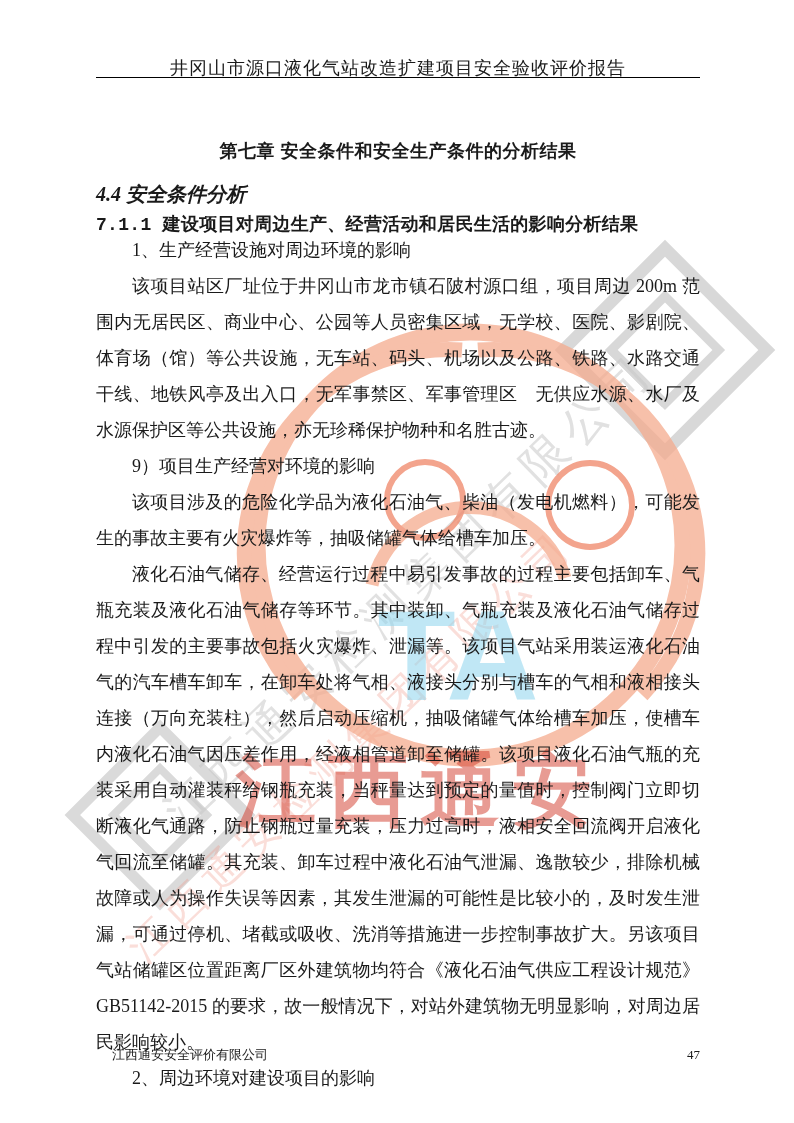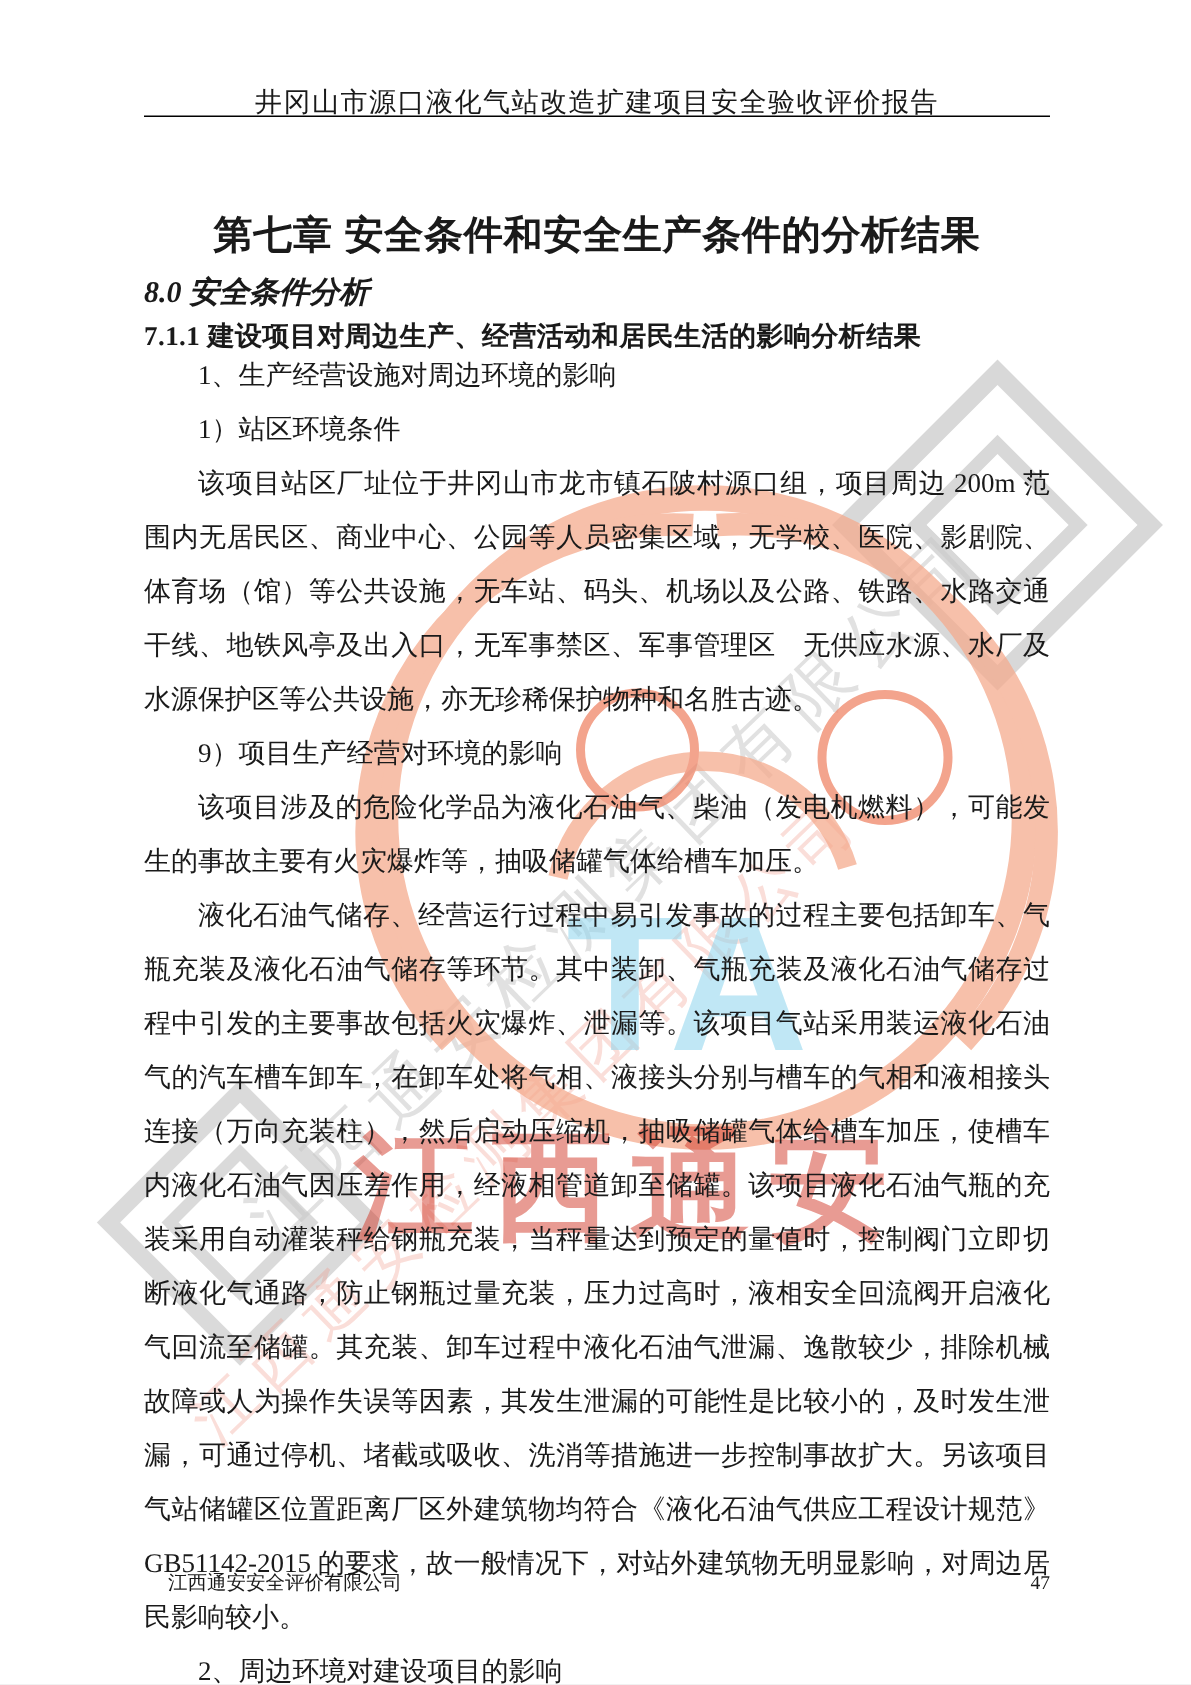--- a/index.html
+++ b/index.html
@@ -20,33 +20,33 @@
     position:absolute;left:96px;top:56px;width:604px;
     text-align:center;font-size:18px;letter-spacing:1px;
     font-family:"Liberation Serif","DejaVu Serif",serif;
   }
   .header-rule{
     position:absolute;left:96px;top:77px;width:604px;height:0;
     border-top:1.6px solid #000;
   }
   .chapter-title{
     position:absolute;left:96px;top:139px;width:604px;
-    text-align:center;font-size:26px;font-weight:bold;
+    text-align:center;font-size:18px;font-weight:bold;
     font-family:"Liberation Sans","DejaVu Sans",sans-serif;
     letter-spacing:.5px;
   }
   .sec-71{
     position:absolute;left:96px;top:181px;width:604px;
     font-size:20px;font-weight:bold;font-style:italic;
     font-family:"Liberation Serif","DejaVu Serif",serif;
   }
   .sec-711{
     position:absolute;left:96px;top:212px;width:604px;
     font-size:18px;font-weight:bold;
-    font-family:Liberation Serif, serif;
+    font-family:Liberation Mono, monospace;
     letter-spacing:.3px;
   }
   .body-text{
     position:absolute;left:96px;top:232px;width:604px;
     font-size:18px;line-height:36px;
     text-align:justify;text-justify:inter-ideograph;
   }
   .body-text p{margin:0;text-indent:2em;}
   .page-footer{
     position:absolute;left:96px;top:1046px;width:604px;
@@ -94,27 +94,26 @@
     <text x="420" y="818" text-anchor="middle" font-size="80" font-weight="bold" letter-spacing="12" font-family="Liberation Sans, sans-serif" opacity="0.5" fill="#d23a2a">江西通安</text>
   </svg>
 
   <div class="text-layer">
 
     <div class="page-header">井冈山市源口液化气站改造扩建项目安全验收评价报告</div>
     <div class="header-rule"></div>
 
     <div class="chapter-title">第七章  安全条件和安全生产条件的分析结果</div>
 
-    <div class="sec-71">8.0  安全条件分析</div>
+    <div class="sec-71">4.4  安全条件分析</div>
 
     <div class="sec-711">7.1.1 建设项目对周边生产、经营活动和居民生活的影响分析结果</div>
 
     <div class="body-text">
       <p>1、生产经营设施对周边环境的影响</p>
-      <p>1）站区环境条件</p>
       <p>该项目站区厂址位于井冈山市龙市镇石陂村源口组，项目周边 200m 范围内无居民区、商业中心、公园等人员密集区域，无学校、医院、影剧院、体育场（馆）等公共设施，无车站、码头、机场以及公路、铁路、水路交通干线、地铁风亭及出入口，无军事禁区、军事管理区　无供应水源、水厂及水源保护区等公共设施，亦无珍稀保护物种和名胜古迹。</p>
       <p>9）项目生产经营对环境的影响</p>
       <p>该项目涉及的危险化学品为液化石油气、柴油（发电机燃料），可能发生的事故主要有火灾爆炸等，抽吸储罐气体给槽车加压。</p>
       <p>液化石油气储存、经营运行过程中易引发事故的过程主要包括卸车、气瓶充装及液化石油气储存等环节。其中装卸、气瓶充装及液化石油气储存过程中引发的主要事故包括火灾爆炸、泄漏等。该项目气站采用装运液化石油气的汽车槽车卸车，在卸车处将气相、液接头分别与槽车的气相和液相接头连接（万向充装柱），然后启动压缩机，抽吸储罐气体给槽车加压，使槽车内液化石油气因压差作用，经液相管道卸至储罐。该项目液化石油气瓶的充装采用自动灌装秤给钢瓶充装，当秤量达到预定的量值时，控制阀门立即切断液化气通路，防止钢瓶过量充装，压力过高时，液相安全回流阀开启液化气回流至储罐。其充装、卸车过程中液化石油气泄漏、逸散较少，排除机械故障或人为操作失误等因素，其发生泄漏的可能性是比较小的，及时发生泄漏，可通过停机、堵截或吸收、洗消等措施进一步控制事故扩大。另该项目气站储罐区位置距离厂区外建筑物均符合《液化石油气供应工程设计规范》GB51142-2015 的要求，故一般情况下，对站外建筑物无明显影响，对周边居民影响较小。</p>
       <p>2、周边环境对建设项目的影响</p>
     </div>
 
     <div class="page-footer">
       <span class="f-left">江西通安安全评价有限公司</span>
       <span class="f-center">47</span>

